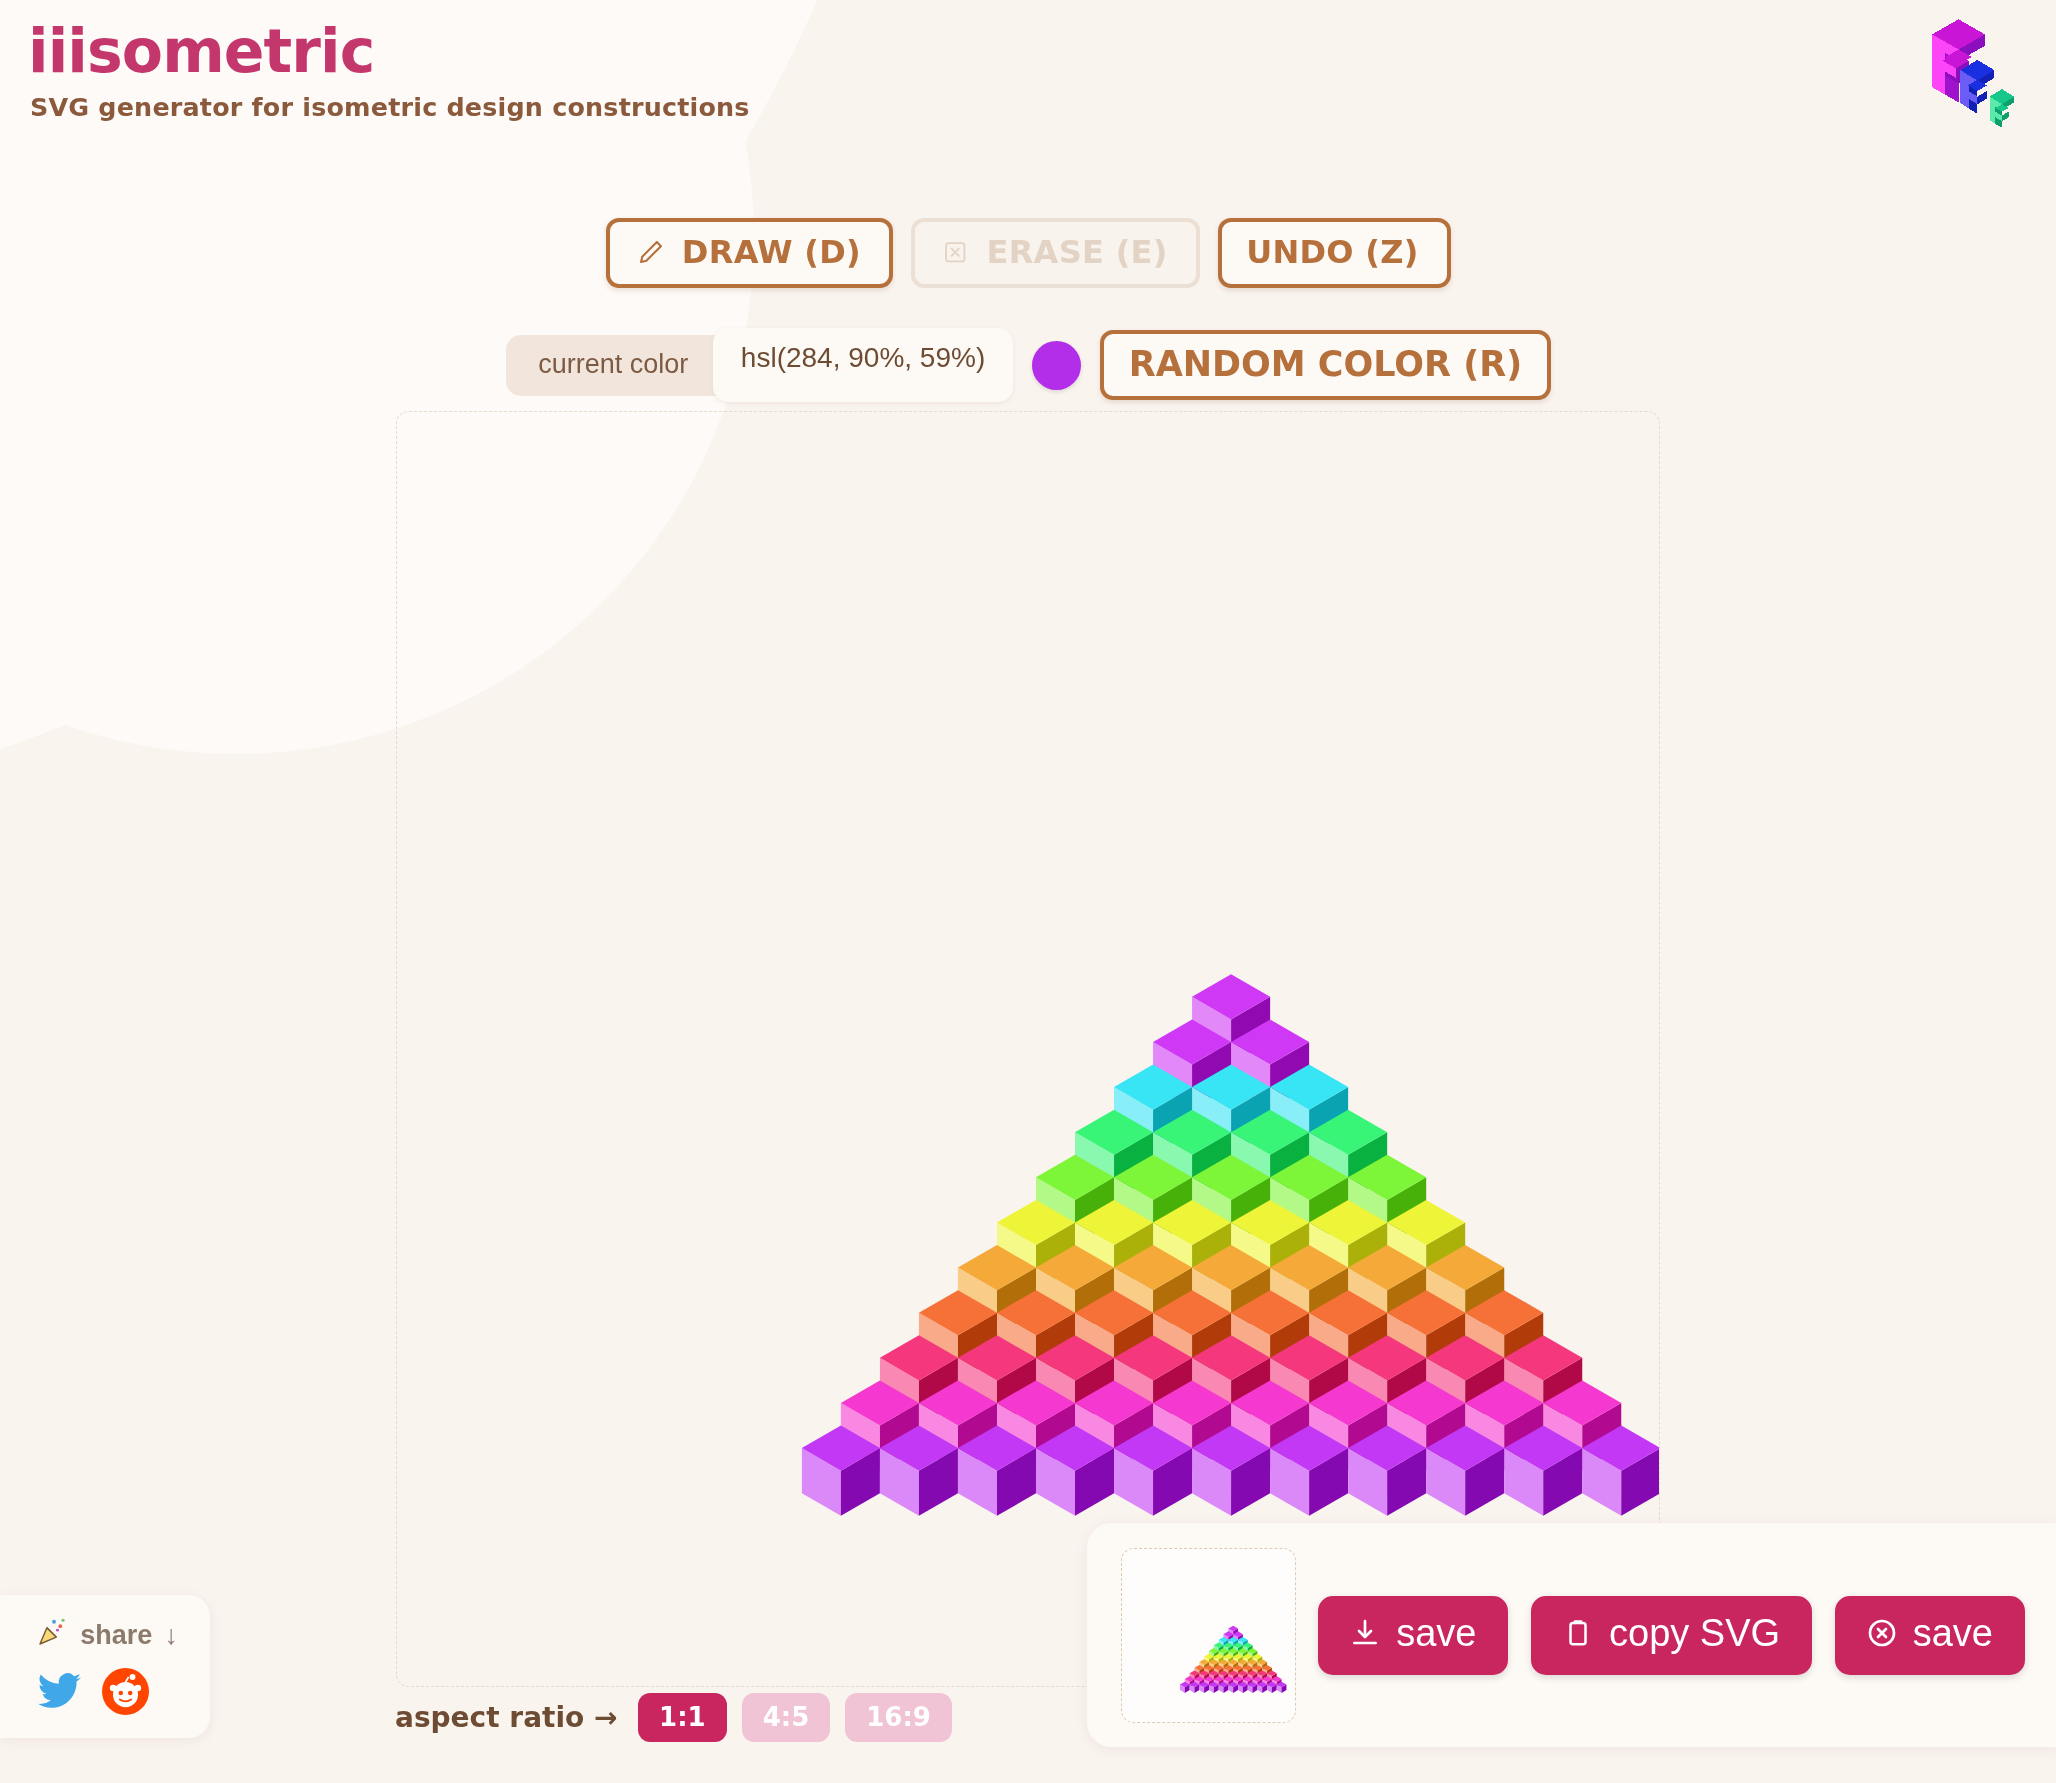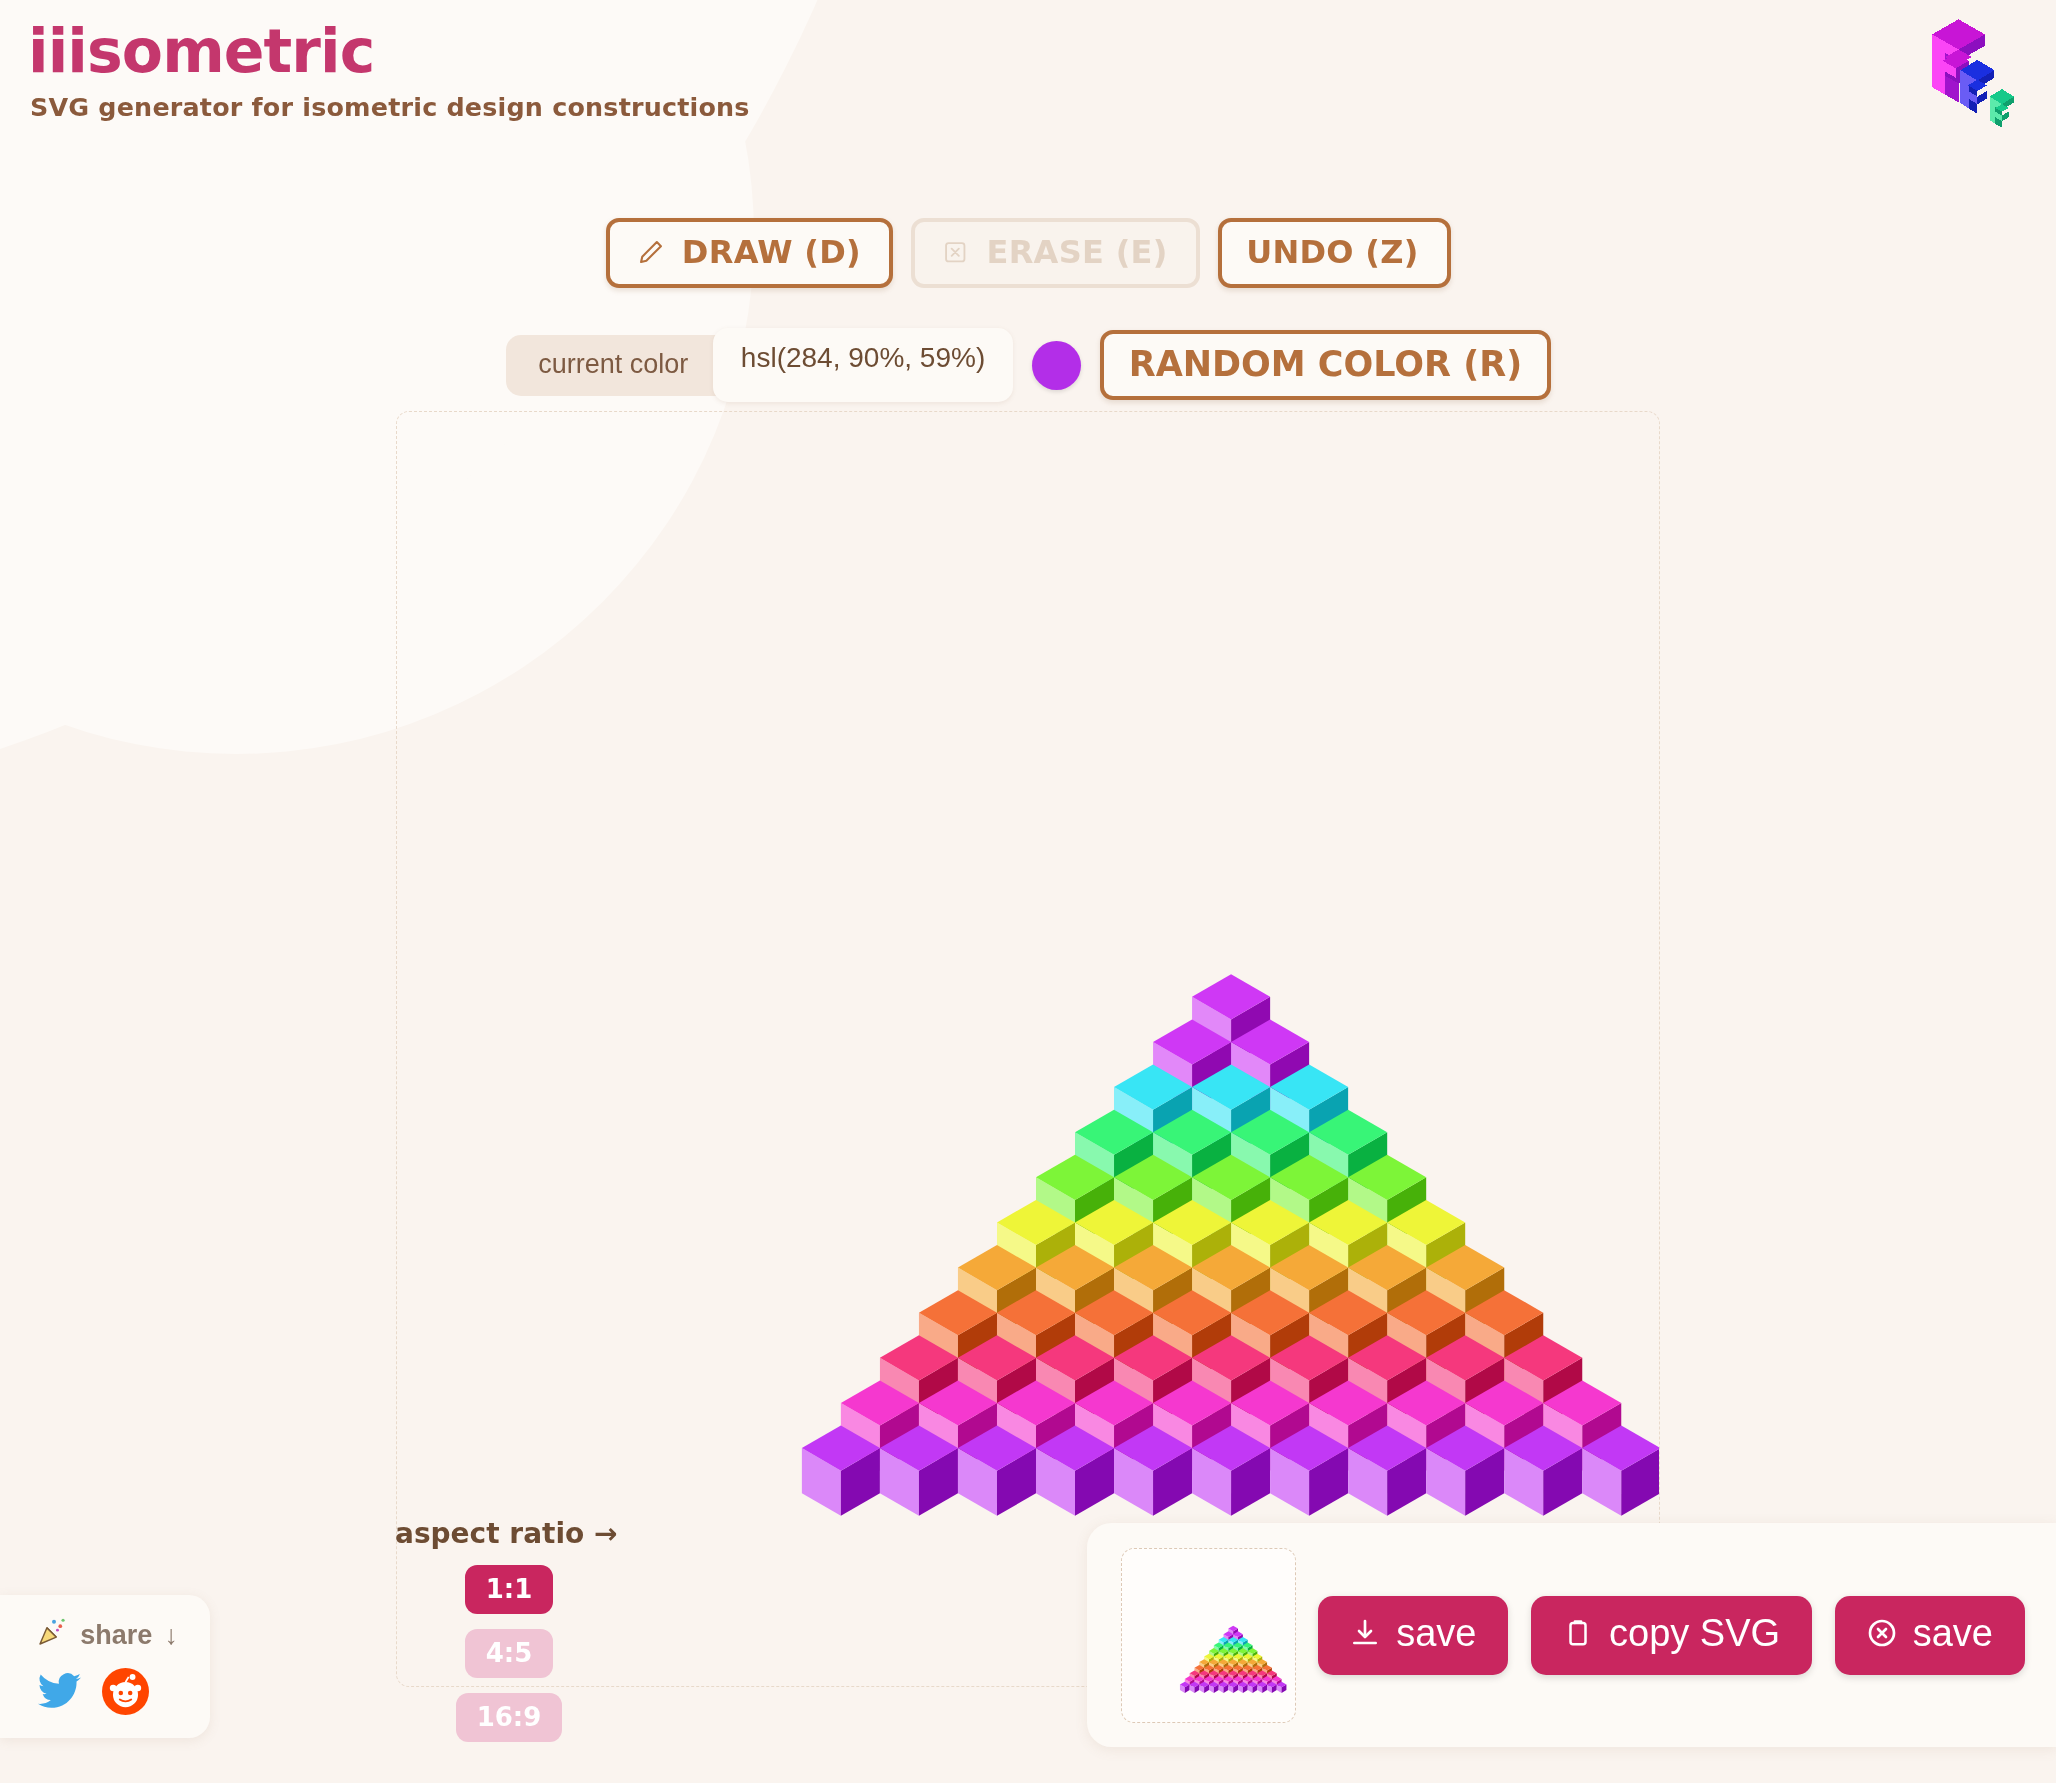--- a/index.html
+++ b/index.html
@@ -112,21 +112,21 @@
     padding:21px 32px 22.6px 36px;z-index:7;
     box-shadow:0 2.8px 11.3px rgba(150,110,80,0.10);
   }
   #share-head{display:flex;align-items:center;gap:12.2px;font-size:27px;font-weight:bold;color:#8c7a6c;justify-content:flex-end;}
   #share-icons{display:flex;align-items:center;gap:19px;margin-top:13px;}
   .share-ico{width:47px;height:47px;cursor:pointer;display:block;}
 
   
   #aspect-row{
     position:absolute;left:395px;bottom:41px;
-    display:flex;align-items:center;gap:15px;z-index:6;flex-direction:column;
+    display:flex;align-items:center;gap:15px;z-index:6;
   }
   #aspect-label{
     font-size:28px;font-weight:bold;color:#6d4c33;margin-right:5.6px;
     font-family:"DejaVu Sans", sans-serif;
   }
   .ratio-btn{
     font-size:26px;font-weight:bold;color:#fff;
     padding:8.5px 21px 10.4px 21px;border-radius:12.2px;
     background:#f0c4d4;cursor:pointer;user-select:none;
     font-family:"DejaVu Sans", sans-serif;

